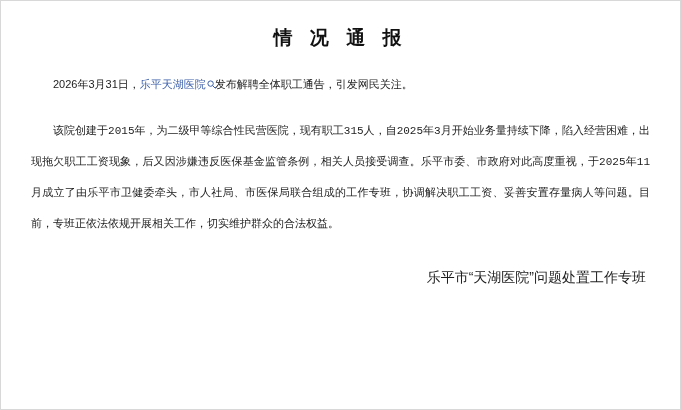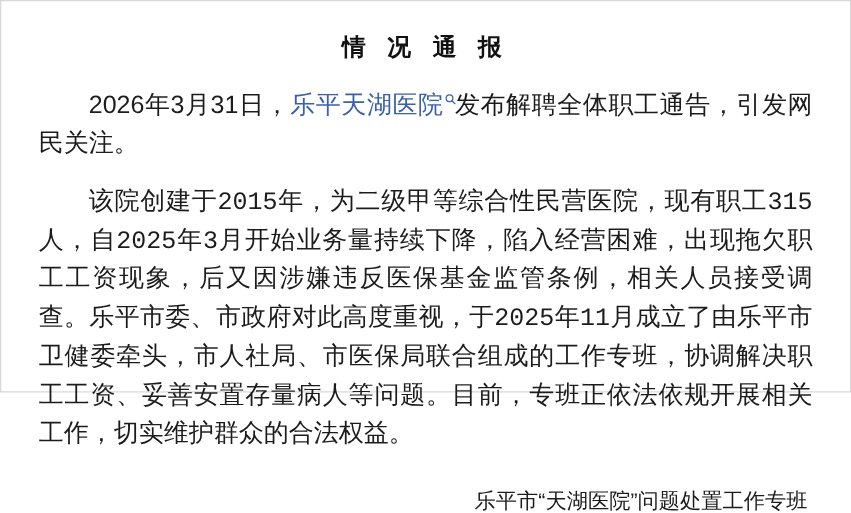--- a/index.html
+++ b/index.html
@@ -10,37 +10,37 @@
     width: 681px;
     height: 410px;
     background: #ffffff;
     font-family: "Liberation Sans", sans-serif;
     color: #1a1a1a;
     overflow: hidden;
   }
   .page {
     position: relative;
     width: 681px;
-    height: 314px;
+    height: 410px;
     box-sizing: border-box;
     border: 1px solid #d8d8d8;
     background: #ffffff;
     padding: 18px 30px 10px 30px;
   }
   .doc-title {
     text-align: center;
     font-size: 19px;
     font-weight: 700;
     letter-spacing: 6px;
     color: #111111;
     margin: 6px 0 18px 0;
     font-family: "Liberation Sans", sans-serif;
   }
   .para {
-    font-size: 20px;
+    font-size: 11px;
     line-height: 31px;
     text-align: justify;
     text-justify: inter-ideograph;
     color: #1c1c1c;
     margin: 0 0 6px 0;
     text-indent: 2em;
   }
   .para.p2 {
     margin-top: 16px;
     font-family: Liberation Mono, monospace;
@@ -57,21 +57,21 @@
     top: 2px;
     width: 9px;
     height: 9px;
   }
   .search-badge svg {
     display: block;
   }
   .signature {
     margin-top: 22px;
     text-align: right;
-    font-size: 17px;
+    font-size: 14px;
     line-height: 30px;
     color: #1c1c1c;
   }
   .sig-line {
     display: block;
     padding-right: 4px;
   }
 </style>
 </head>
 <body>

